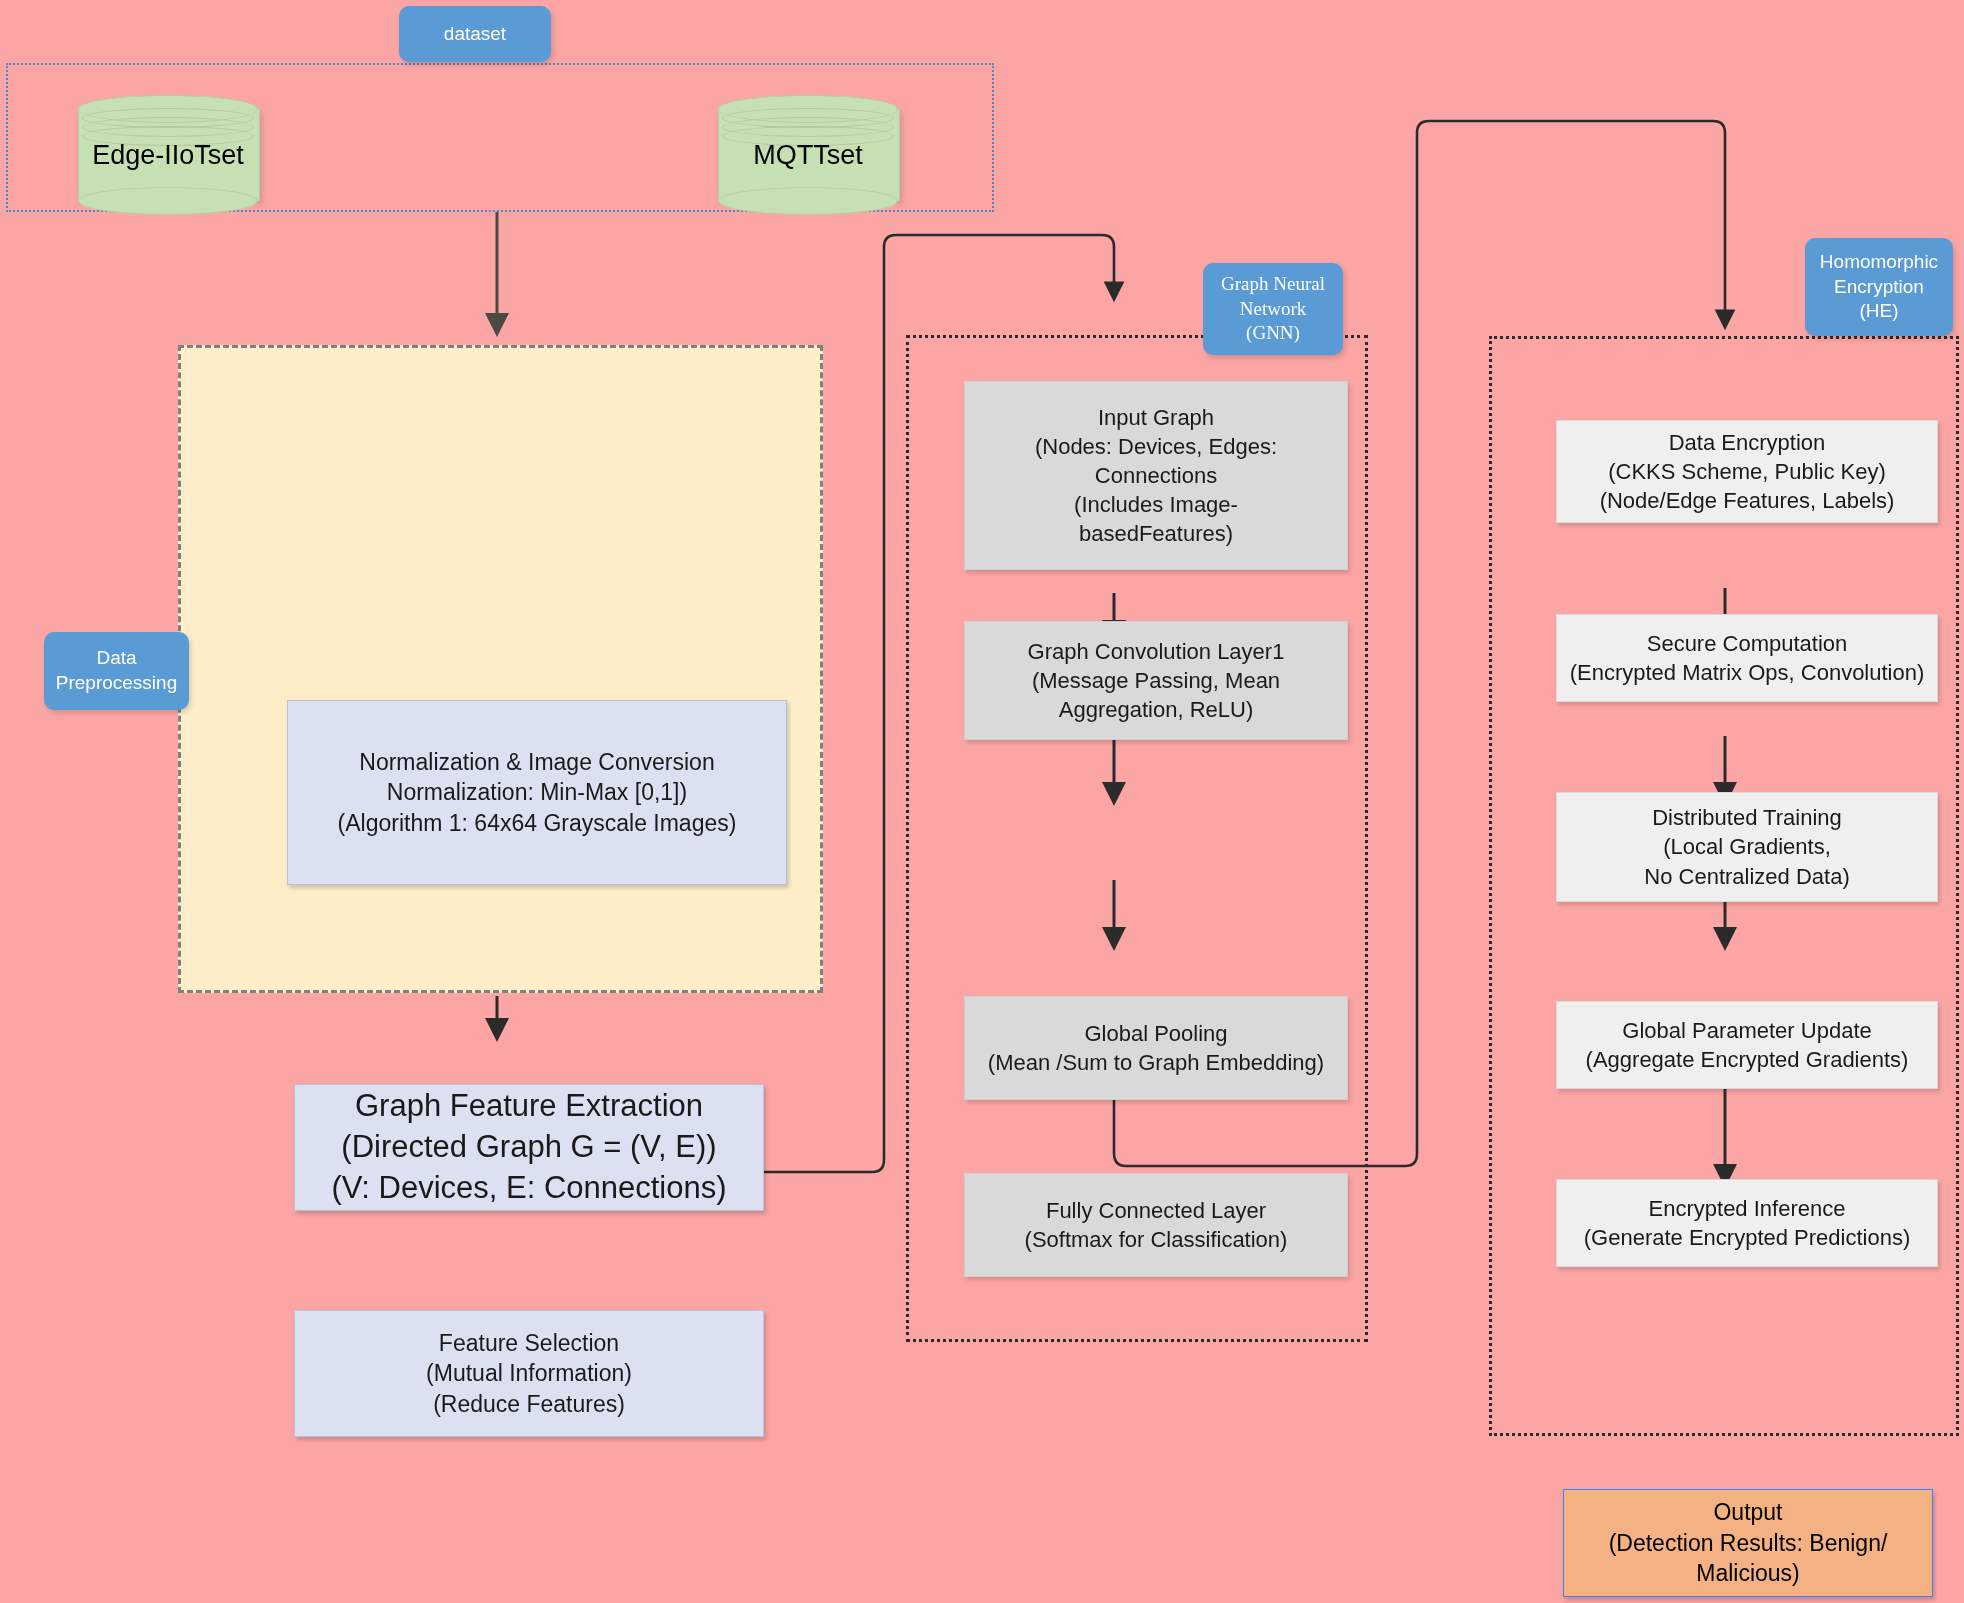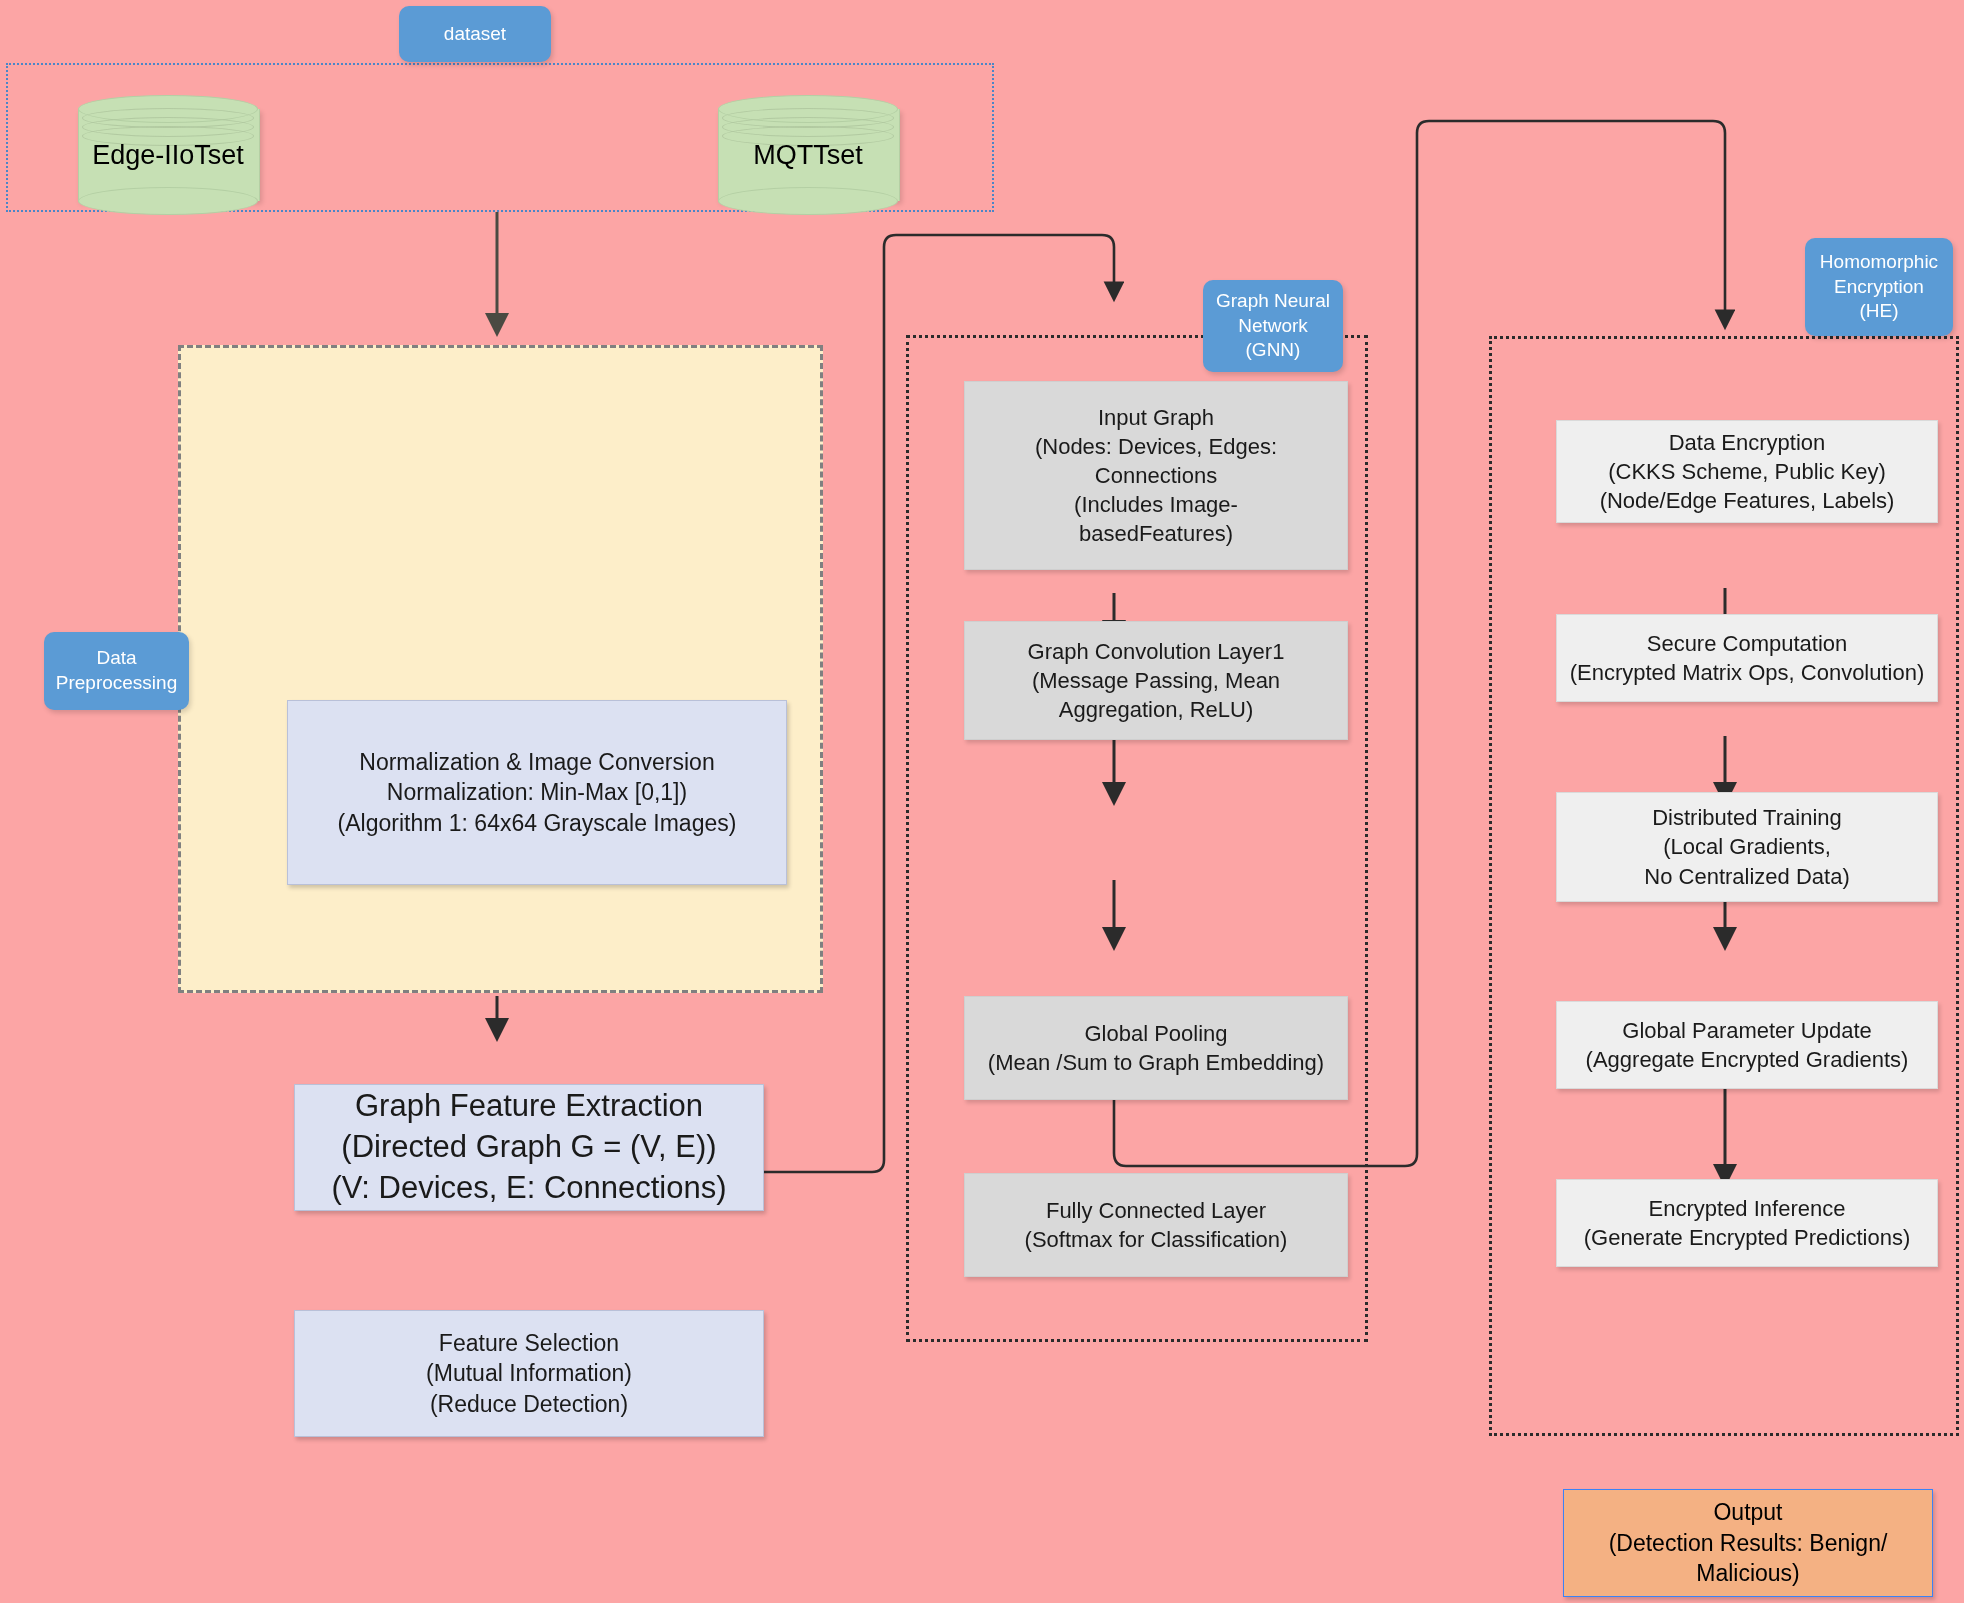--- a/index.html
+++ b/index.html
@@ -242,26 +242,26 @@
 
   <div class="node box-blue" style="left:274px; top:1084px; width:470px; height:127px; font-size:31px;">
     <span class="ttl">Graph Feature Extraction</span>
     <span class="sub">(Directed Graph G = (V, E))
 (V: Devices, E: Connections)</span>
   </div>
 
   <div class="node box-blue" style="left:274px; top:1310px; width:470px; height:127px; font-size:23px;">
     <span class="ttl">Feature Selection</span>
     <span class="sub">(Mutual Information)
-(Reduce Detection)</span>
+(Reduce Features)</span>
   </div>
 
   <div class="frame frame-gnn" style="left:906px; top:335px; width:462px; height:1007px;"></div>
 
-  <div class="pill" style="left:1203px; top:280px; width:140px; height:92px;">Graph Neural
+  <div class="pill" style="left:1203px; top:263px; width:140px; height:92px;font-family:Liberation Serif, serif;">Graph Neural
 Network
 (GNN)</div>
 
   <div class="node box-grey" style="left:944px; top:381px; width:384px; height:189px;">
     <span class="ttl">Input Graph</span>
     <span class="sub">(Nodes: Devices, Edges:
 Connections
 (Includes Image-
 basedFeatures)</span>
   </div>

